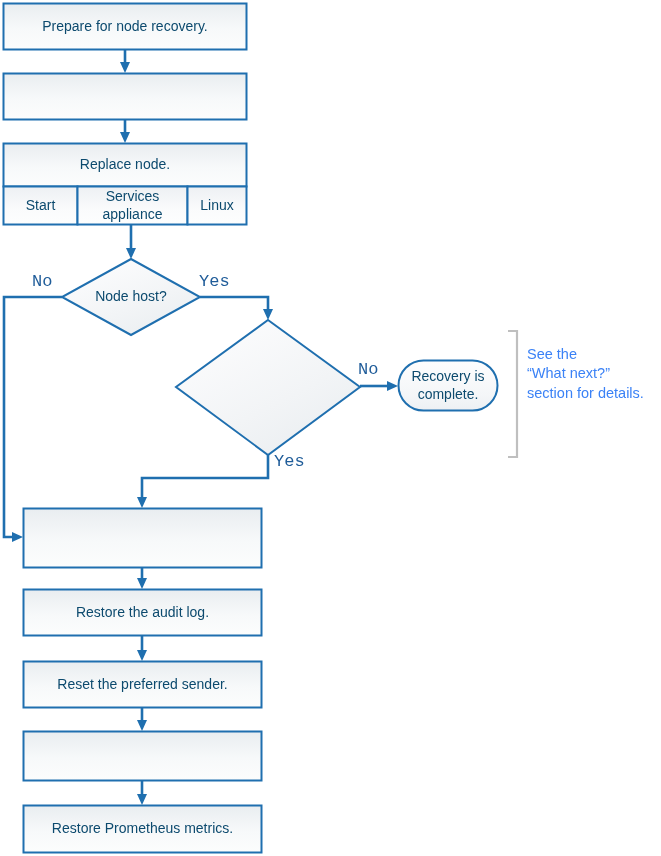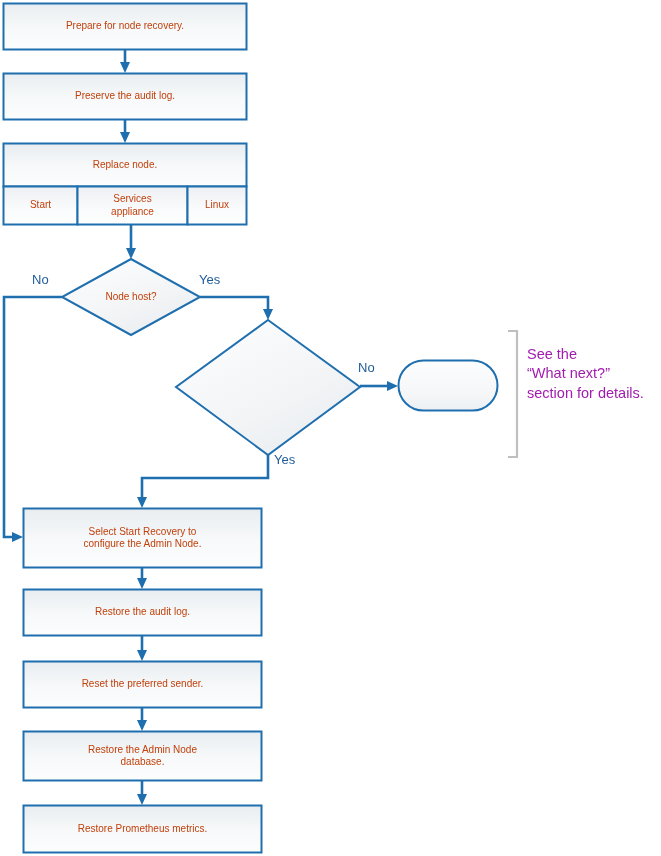--- a/index.html
+++ b/index.html
@@ -25,39 +25,39 @@
     width: 661px;
     height: 856px;
     overflow: visible;
   }
   .node-text {
     position: absolute;
     display: flex;
     align-items: center;
     justify-content: center;
     text-align: center;
-    color: #c2410c;
+    color: #0c4a6e;
     font-family: "Liberation Sans", sans-serif;
-    font-size: 10px;
+    font-size: 14px;
     line-height: 1.22;
     pointer-events: none;
     box-sizing: border-box;
     padding: 0 4px;
   }
   .edge-label {
     position: absolute;
     color: #1F5C99;
-    font-family: Liberation Sans, sans-serif;
-    font-size: 13px;
+    font-family: Liberation Mono, monospace;
+    font-size: 17px;
     line-height: 1.22;
     white-space: pre;
   }
   .note-text {
     position: absolute;
-    color: #a21caf;
+    color: #3b82f6;
     font-family: "Liberation Sans", sans-serif;
     font-size: 14.5px;
     line-height: 1.34;
     white-space: pre;
   }
 </style>
 </head>
 <body>
 
 <div id="canvas">
@@ -138,44 +138,41 @@
       <path d="M142,708 L142,721" marker-end="url(#arrowDown)"></path>
 
       <path d="M142,781 L142,795" marker-end="url(#arrowDown)"></path>
     </g>
 
     <path d="M508,331 L517,331 L517,457 L508,457" stroke="#BFBFBF" stroke-width="2.2" fill="none"></path>
   </svg>
 
   <div class="node-text" style="left:4px; top:4px; width:242px; height:45px;">Prepare for node recovery.</div>
 
-  <div class="node-text" style="left:4px; top:74px; width:242px; height:45px;">Preserve the audit log.</div>
 
   <div class="node-text" style="left:4px; top:144px; width:242px; height:42px;">Replace node.</div>
 
   <div class="node-text" style="left:4px; top:187px; width:73px; height:37px; white-space:pre-line;">Start</div>
 
   <div class="node-text" style="left:78px; top:187px; width:109px; height:37px; white-space:pre-line;">Services
 appliance</div>
 
   <div class="node-text" style="left:188px; top:187px; width:58px; height:37px; white-space:pre-line;">Linux</div>
 
   <div class="node-text" style="left:71px; top:282px; width:120px; height:30px;">Node host?</div>
 
 
+  <div class="node-text" style="left:400px; top:362px; width:96px; height:47px; white-space:pre-line;">Recovery is
+complete.</div>
 
-  <div class="node-text" style="left:24px; top:509px; width:237px; height:58px; white-space:pre-line;">Select Start Recovery to
-configure the Admin Node.</div>
 
   <div class="node-text" style="left:24px; top:590px; width:237px; height:45px;">Restore the audit log.</div>
 
   <div class="node-text" style="left:24px; top:662px; width:237px; height:45px;">Reset the preferred sender.</div>
 
-  <div class="node-text" style="left:24px; top:732px; width:237px; height:48px; white-space:pre-line;">Restore the Admin Node
-database.</div>
 
   <div class="node-text" style="left:24px; top:806px; width:237px; height:46px;">Restore Prometheus metrics.</div>
 
   <div class="edge-label" style="left:32px; top:272px;">No</div>
 
   <div class="edge-label" style="left:199px; top:272px;">Yes</div>
 
   <div class="edge-label" style="left:358px; top:360px;">No</div>
 
   <div class="edge-label" style="left:274px; top:452px;">Yes</div>

